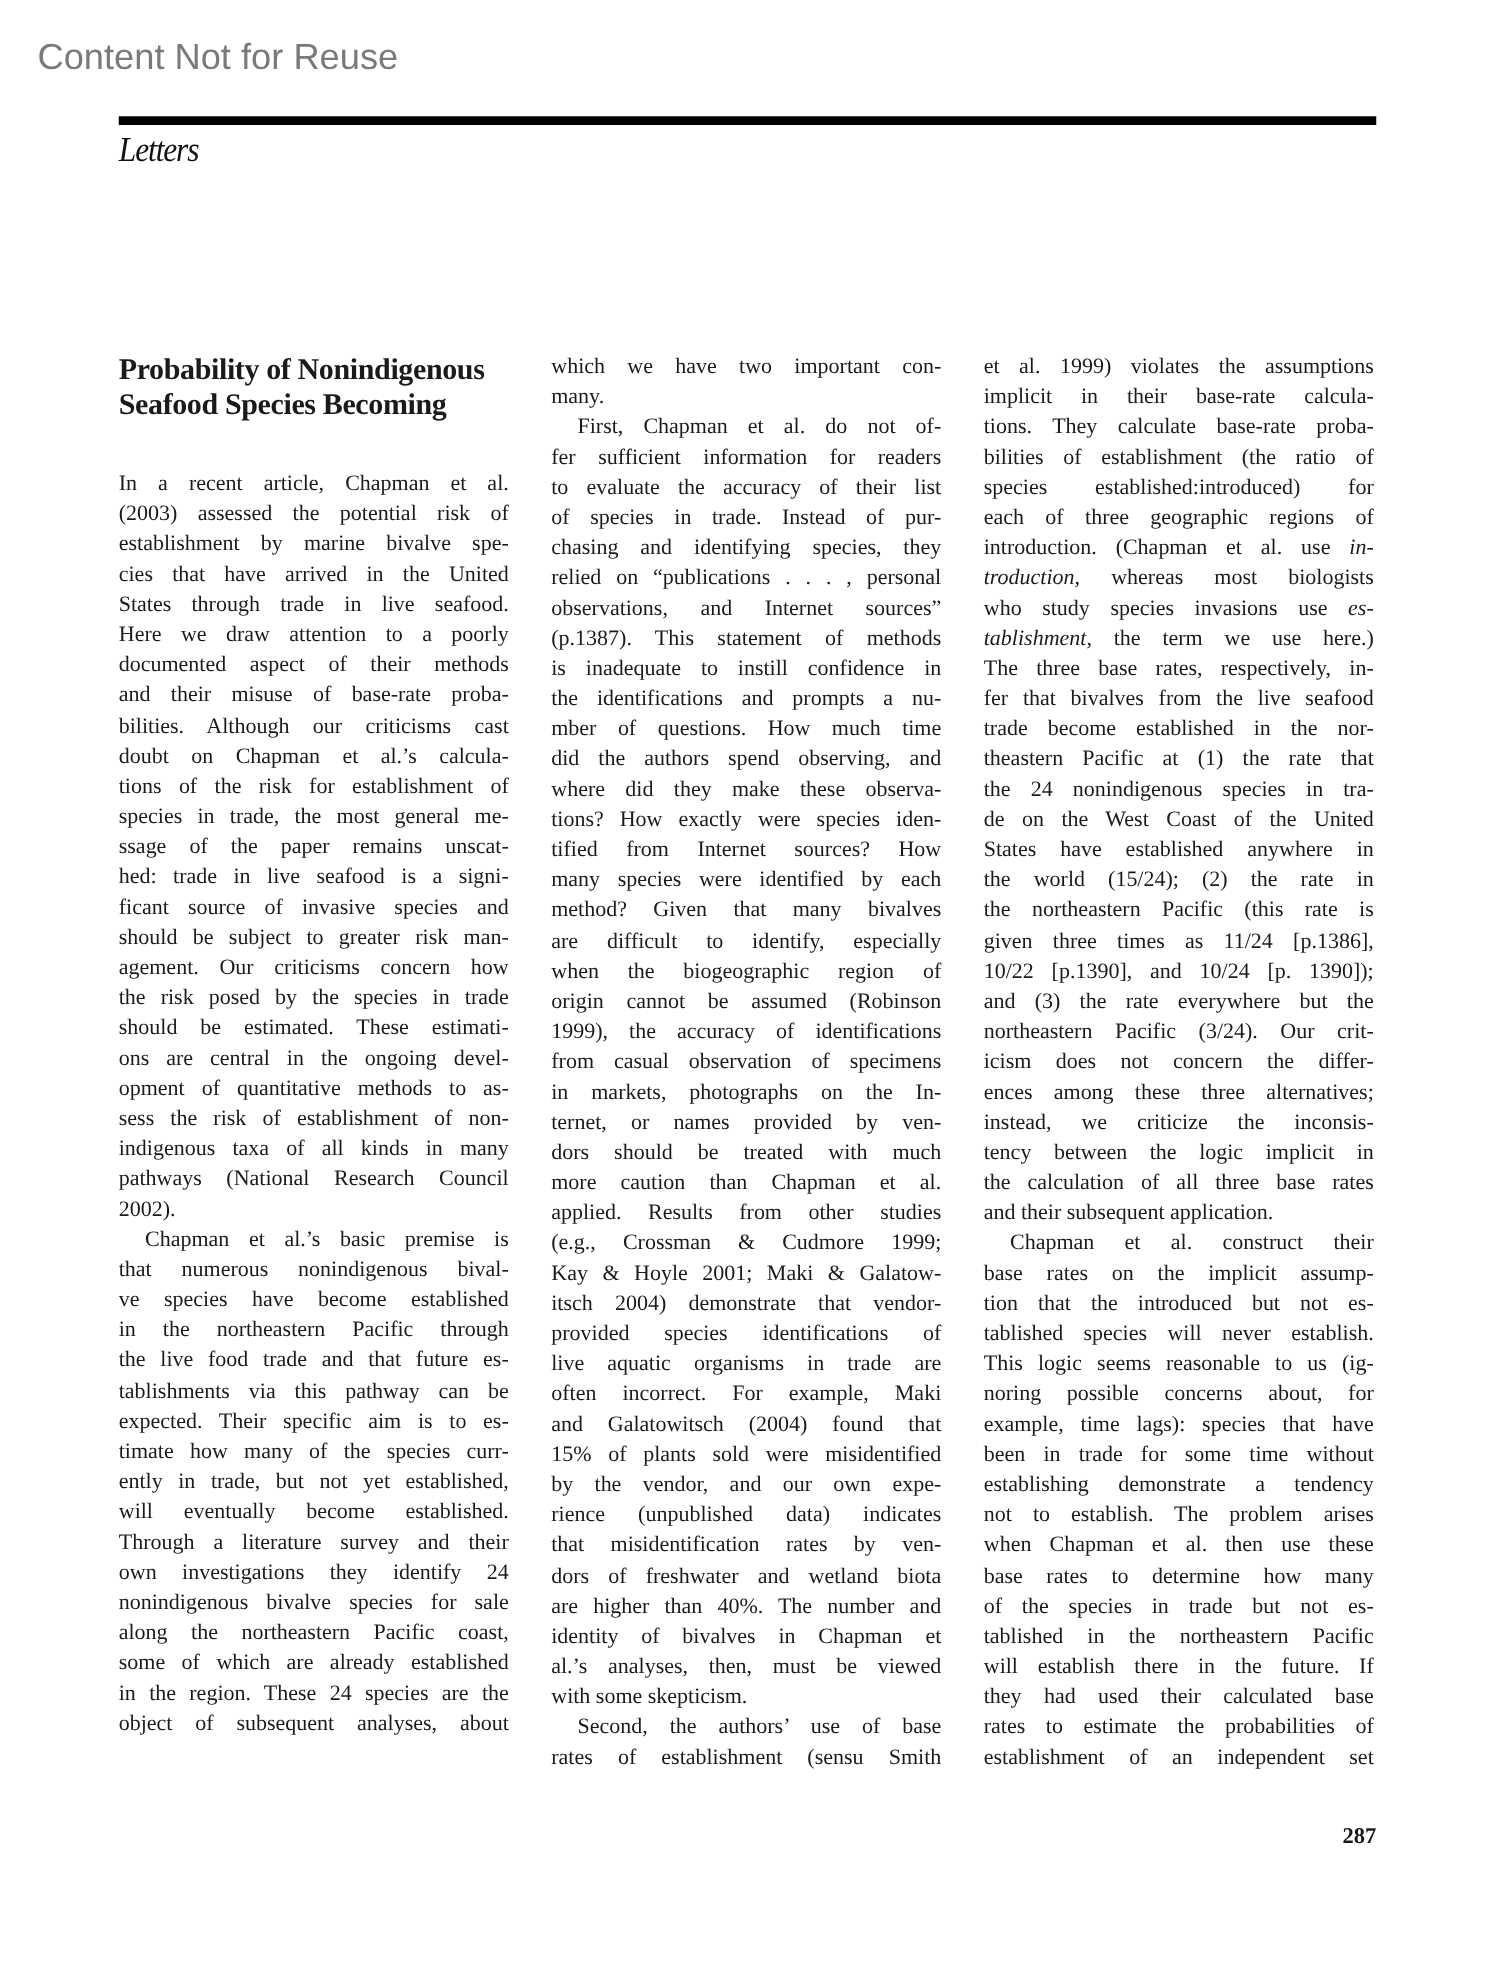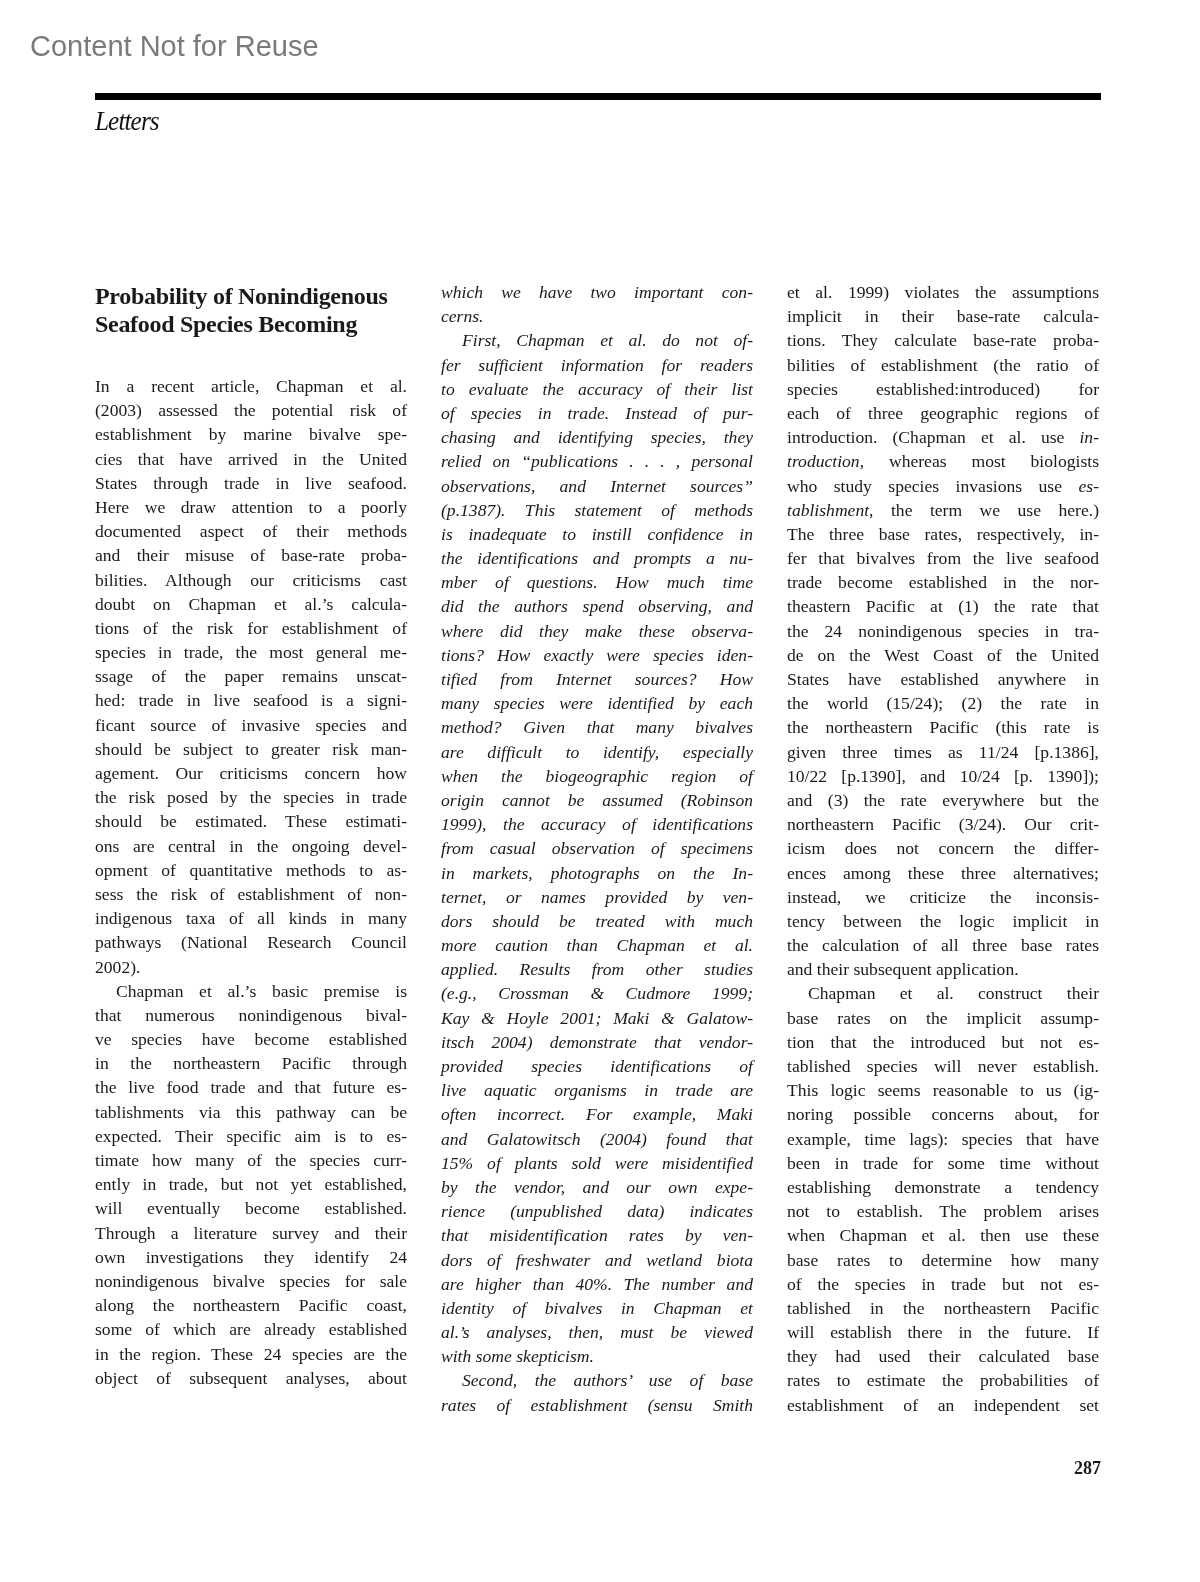--- a/index.html
+++ b/index.html
@@ -2,21 +2,21 @@
 <html><head>
   <meta charset="utf-8">
   <style>
     html, body { margin: 0; padding: 0; background: #ffffff; }
     body { width: 1200px; height: 1582px; position: relative; overflow: hidden; font-family: "Liberation Serif", "DejaVu Serif", serif; color: #1a1a1a; }
     .watermark { position: absolute; left: 30px; top: 30px; font-family: "Liberation Sans", "DejaVu Sans", sans-serif; font-size: 29px; color: #7a7a7a; letter-spacing: 0px; }
     .top-rule { position: absolute; left: 95px; top: 93px; width: 1006px; height: 7px; background: #000; }
     .section-label { position: absolute; left: 95px; top: 105px; font-size: 28px; font-style: italic; color: #111; letter-spacing: -1px; transform: scaleX(0.9); transform-origin: left; }
     .col { position: absolute; top: 280px; width: 312px; }
     .col1 { left: 95px; }
-    .col2 { left: 441px; font-style: italic; }
+    .col2 { left: 441px; }
     .col3 { left: 787px; }
     .title { font-weight: bold; font-size: 24px; line-height: 28px; margin-top: 2px; margin-bottom: 36px; letter-spacing: -0.3px; }
     .title div { white-space: nowrap; }
     .line { font-size: 17.6px; line-height: 24.2px; height: 24.2px; text-align: justify; text-align-last: justify; white-space: nowrap; overflow: visible; }
     .line.last { text-align-last: left; }
     .line.indent { text-indent: 21px; }
     .folio { position: absolute; right: 99px; top: 1458px; font-weight: bold; font-size: 18px; }
     .journal { position: absolute; left: 866px; top: 1582px; font-size: 13px; line-height: 18px; color: #222; }
     i { }
   </style>
@@ -74,21 +74,21 @@
       <div class="line">along the northeastern Pacific coast,</div>
       <div class="line">some of which are already established</div>
       <div class="line">in the region. These 24 species are the</div>
       <div class="line">object of subsequent analyses, about</div>
     </div>
 </div>
 
 <div class="col col2">
   <div id="col2-body">
       <div class="line">which we have two important con-</div>
-      <div class="line last">cerns.</div>
+      <div class="line last">many.</div>
       <div class="line indent">First, Chapman et al. do not of-</div>
       <div class="line">fer sufficient information for readers</div>
       <div class="line">to evaluate the accuracy of their list</div>
       <div class="line">of species in trade. Instead of pur-</div>
       <div class="line">chasing and identifying species, they</div>
       <div class="line">relied on “publications . . . , personal</div>
       <div class="line">observations, and Internet sources”</div>
       <div class="line">(p.1387). This statement of methods</div>
       <div class="line">is inadequate to instill confidence in</div>
       <div class="line">the identifications and prompts a nu-</div>

